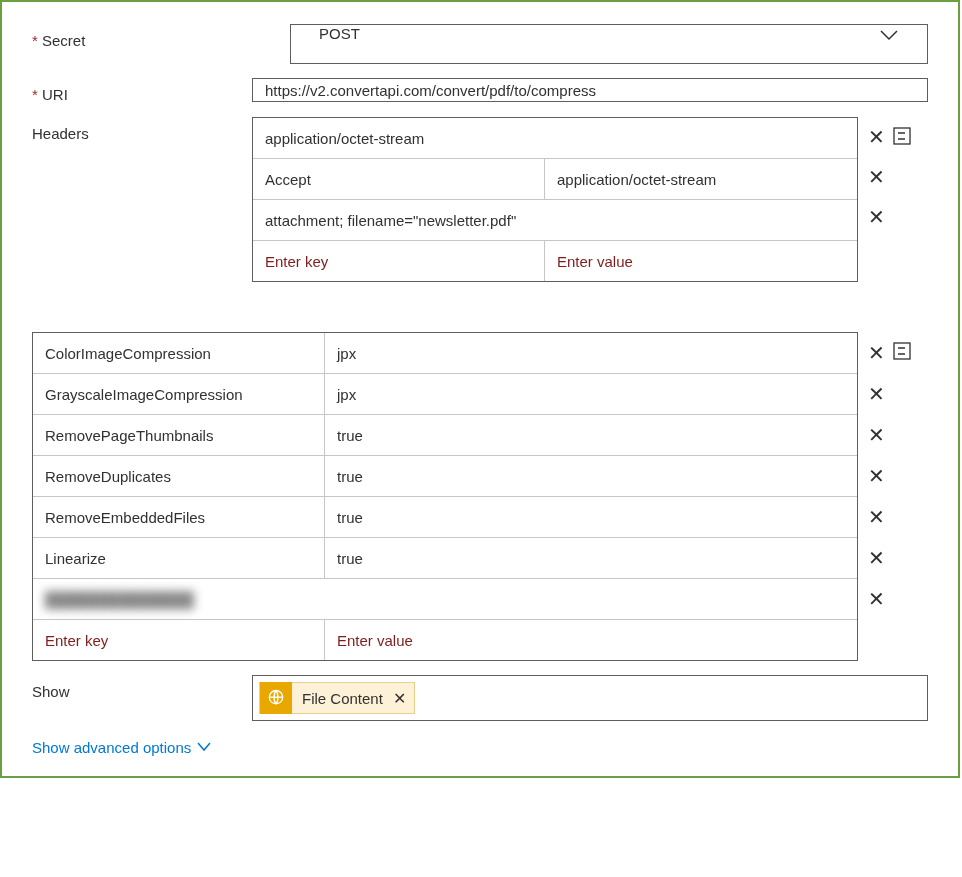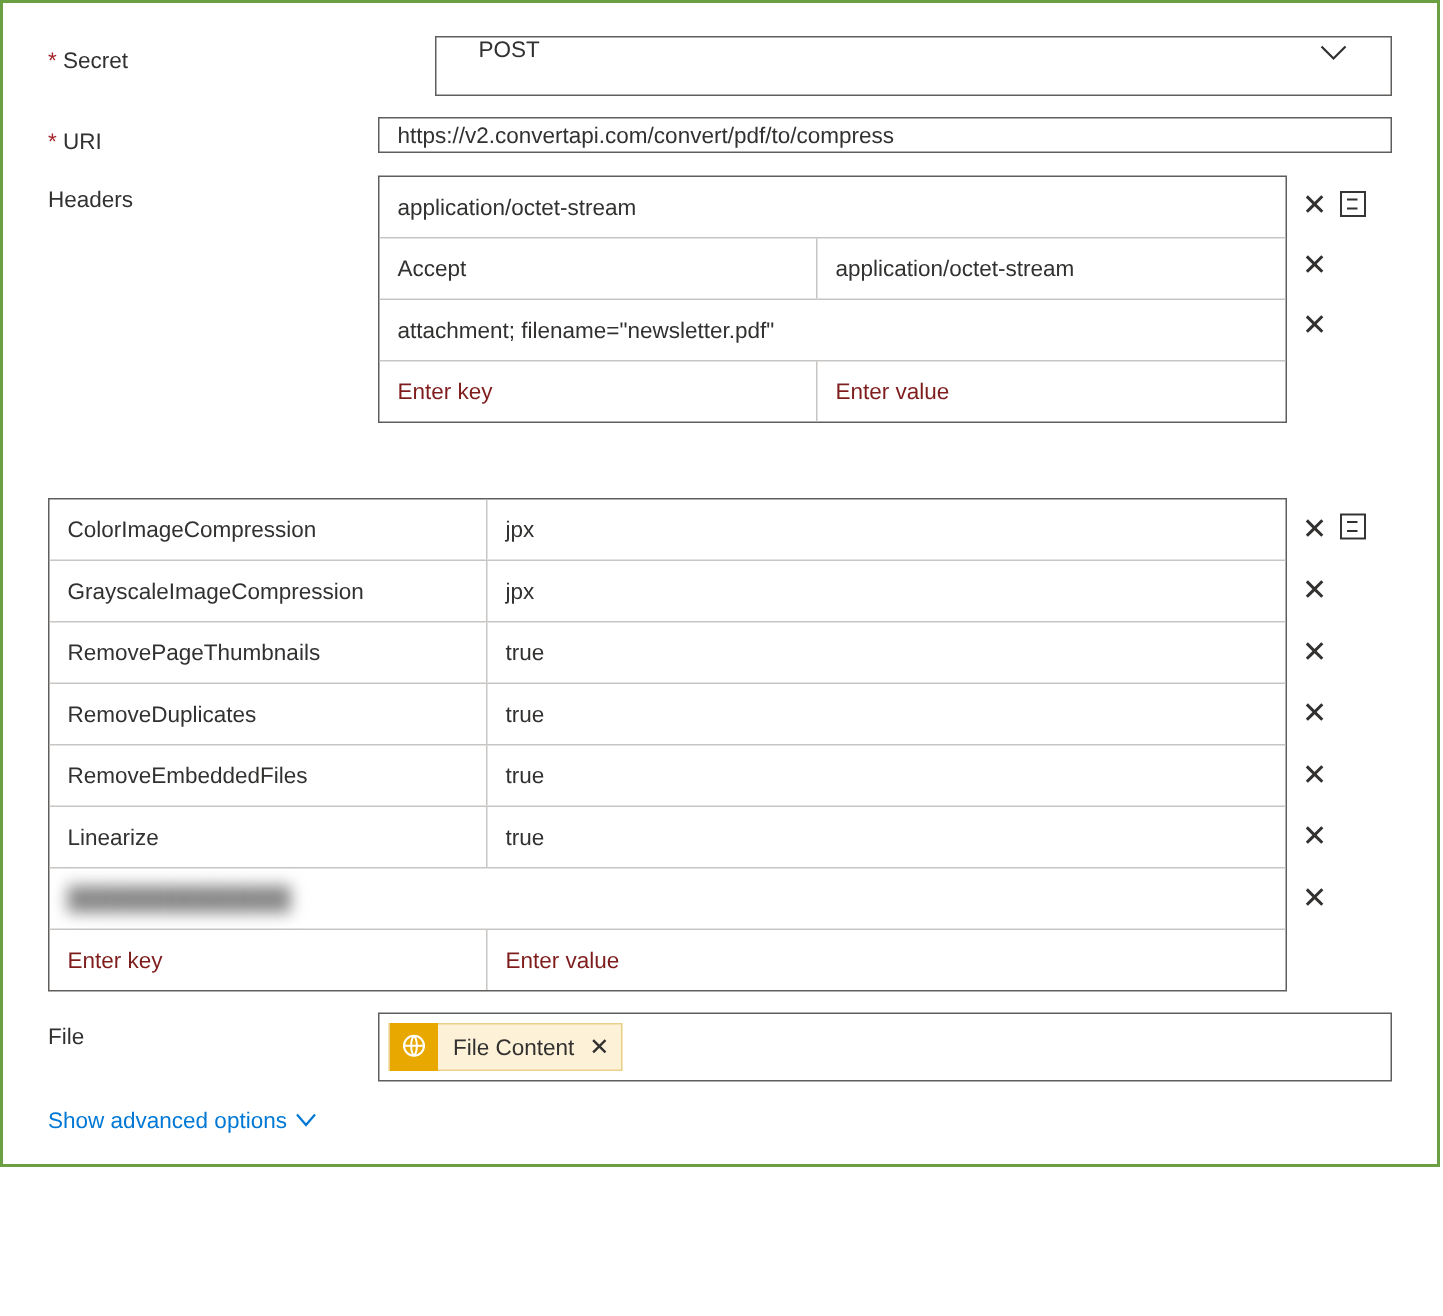--- a/index.html
+++ b/index.html
@@ -342,21 +342,21 @@
           <div class="action-row tall41">
               <span class="x-icon">✕</span>
             </div>
           <div class="action-row"></div>
         </div>
       </div>
     </div>
 
     
     <div class="field-row">
-      <div class="field-label">File</div>
+      <div class="field-label">Show</div>
       <div class="field-control">
         <div class="body-input">
           <div class="token">
             <div class="token-icon">
               <svg class="globe-svg-small" viewBox="0 0 24 24" fill="none" stroke="#ffffff" stroke-width="1.6">
                 <circle cx="12" cy="11" r="8"></circle>
                 <path d="M4 11 h16"></path>
                 <path d="M12 3 C9 6 9 16 12 19"></path>
                 <path d="M12 3 C15 6 15 16 12 19"></path>
               </svg>

